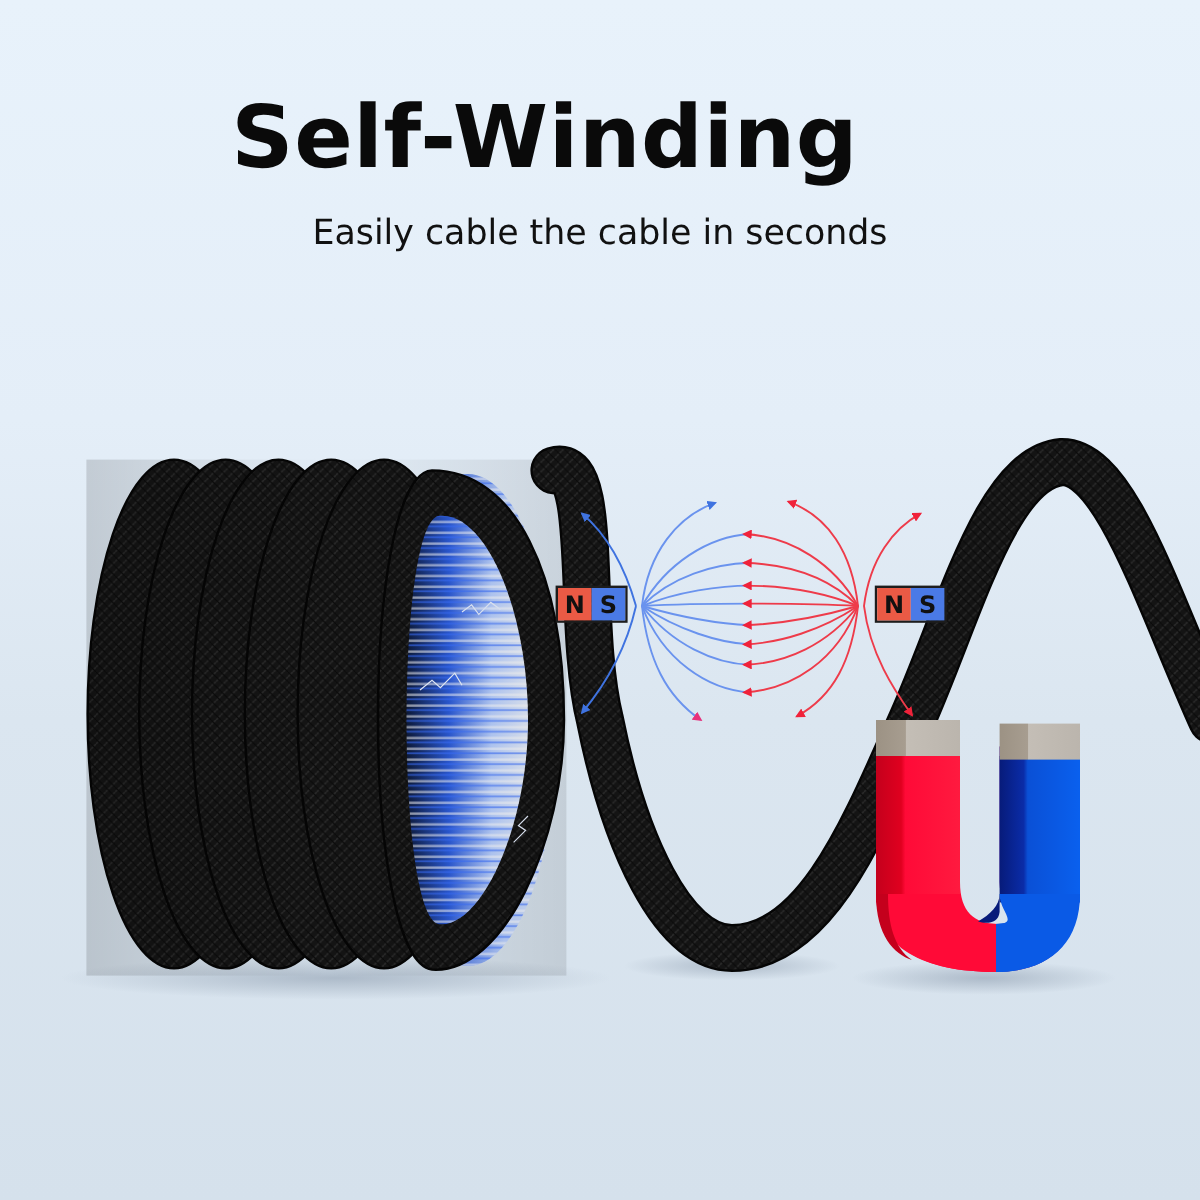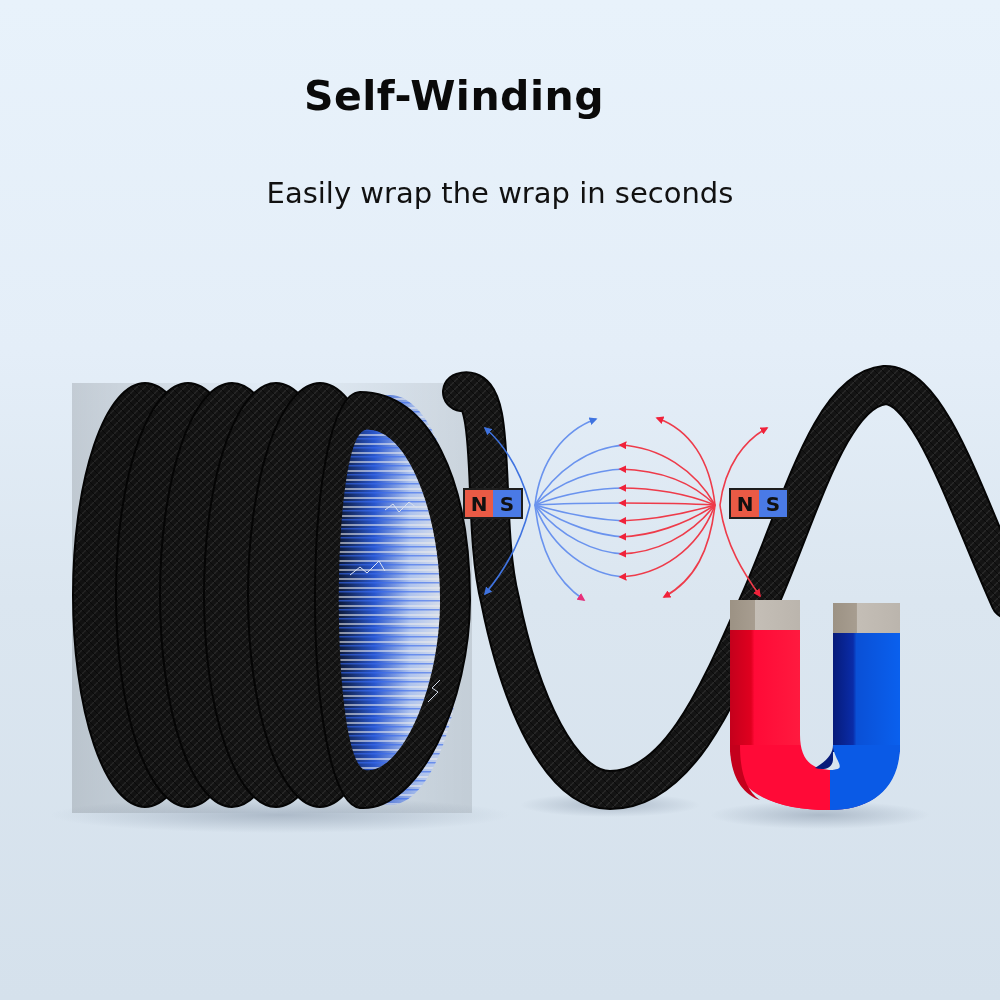--- a/index.html
+++ b/index.html
@@ -3,21 +3,21 @@
 <meta charset="utf-8">
 <style>
   html, body { margin: 0; padding: 0; }
   body {
     width: 1000px; height: 1000px; overflow: hidden; position: relative;
     background: linear-gradient(180deg, #e8f2fb 0%, #e4eef8 35%, #dbe6f0 60%, #d5e1ec 100%);
     font-family: "DejaVu Sans", "Liberation Sans", sans-serif;
   }
   .headline {
     position: absolute; left: 0; top: 72px; width: 908px; text-align: center;
-    font-size: 41px; font-weight: bold; color: #0a0a0a; letter-spacing: 0.5px;
+    font-size: 72px; font-weight: bold; color: #0a0a0a; letter-spacing: 0.5px;
   }
   .subhead {
     position: absolute; left: 0; top: 176px; width: 1000px; text-align: center;
     font-size: 29px; color: #111111;
   }
   .scene { position: absolute; left: 0; top: 0; width: 1000px; height: 1000px; }
   .ns-label {
     position: absolute; width: 60px; height: 31px; border: 2px solid #1d1d1d;
     display: flex; box-sizing: border-box;
   }
@@ -25,21 +25,21 @@
     flex: 1; display: flex; align-items: center; justify-content: center;
     font-weight: bold; font-size: 20px; color: #111;
   }
   .ns-n { background: #ea5a45; }
   .ns-s { background: #4a7ae6; }
 </style>
 </head>
 <body>
 
 <div class="headline">Self-Winding</div>
-<div class="subhead">Easily wrap the wrap in seconds</div>
+<div class="subhead">Easily cable the cable in seconds</div>
 
 <svg class="scene" viewBox="0 0 1000 1000" xmlns="http://www.w3.org/2000/svg">
   <defs>
     <pattern id="braid" width="8" height="8" patternUnits="userSpaceOnUse">
       <rect width="8" height="8" fill="#141414"></rect>
       <path d="M0 4 L4 0 M4 8 L8 4" stroke="#2a2a2a" stroke-width="1.4"></path>
       <path d="M0 0 L4 4 M4 4 L8 8" stroke="#0b0b0b" stroke-width="1"></path>
     </pattern>
     <linearGradient id="coilShade" x1="0" x2="1" y1="0" y2="0">
       <stop offset="0" stop-color="#000" stop-opacity="0.35"></stop>

